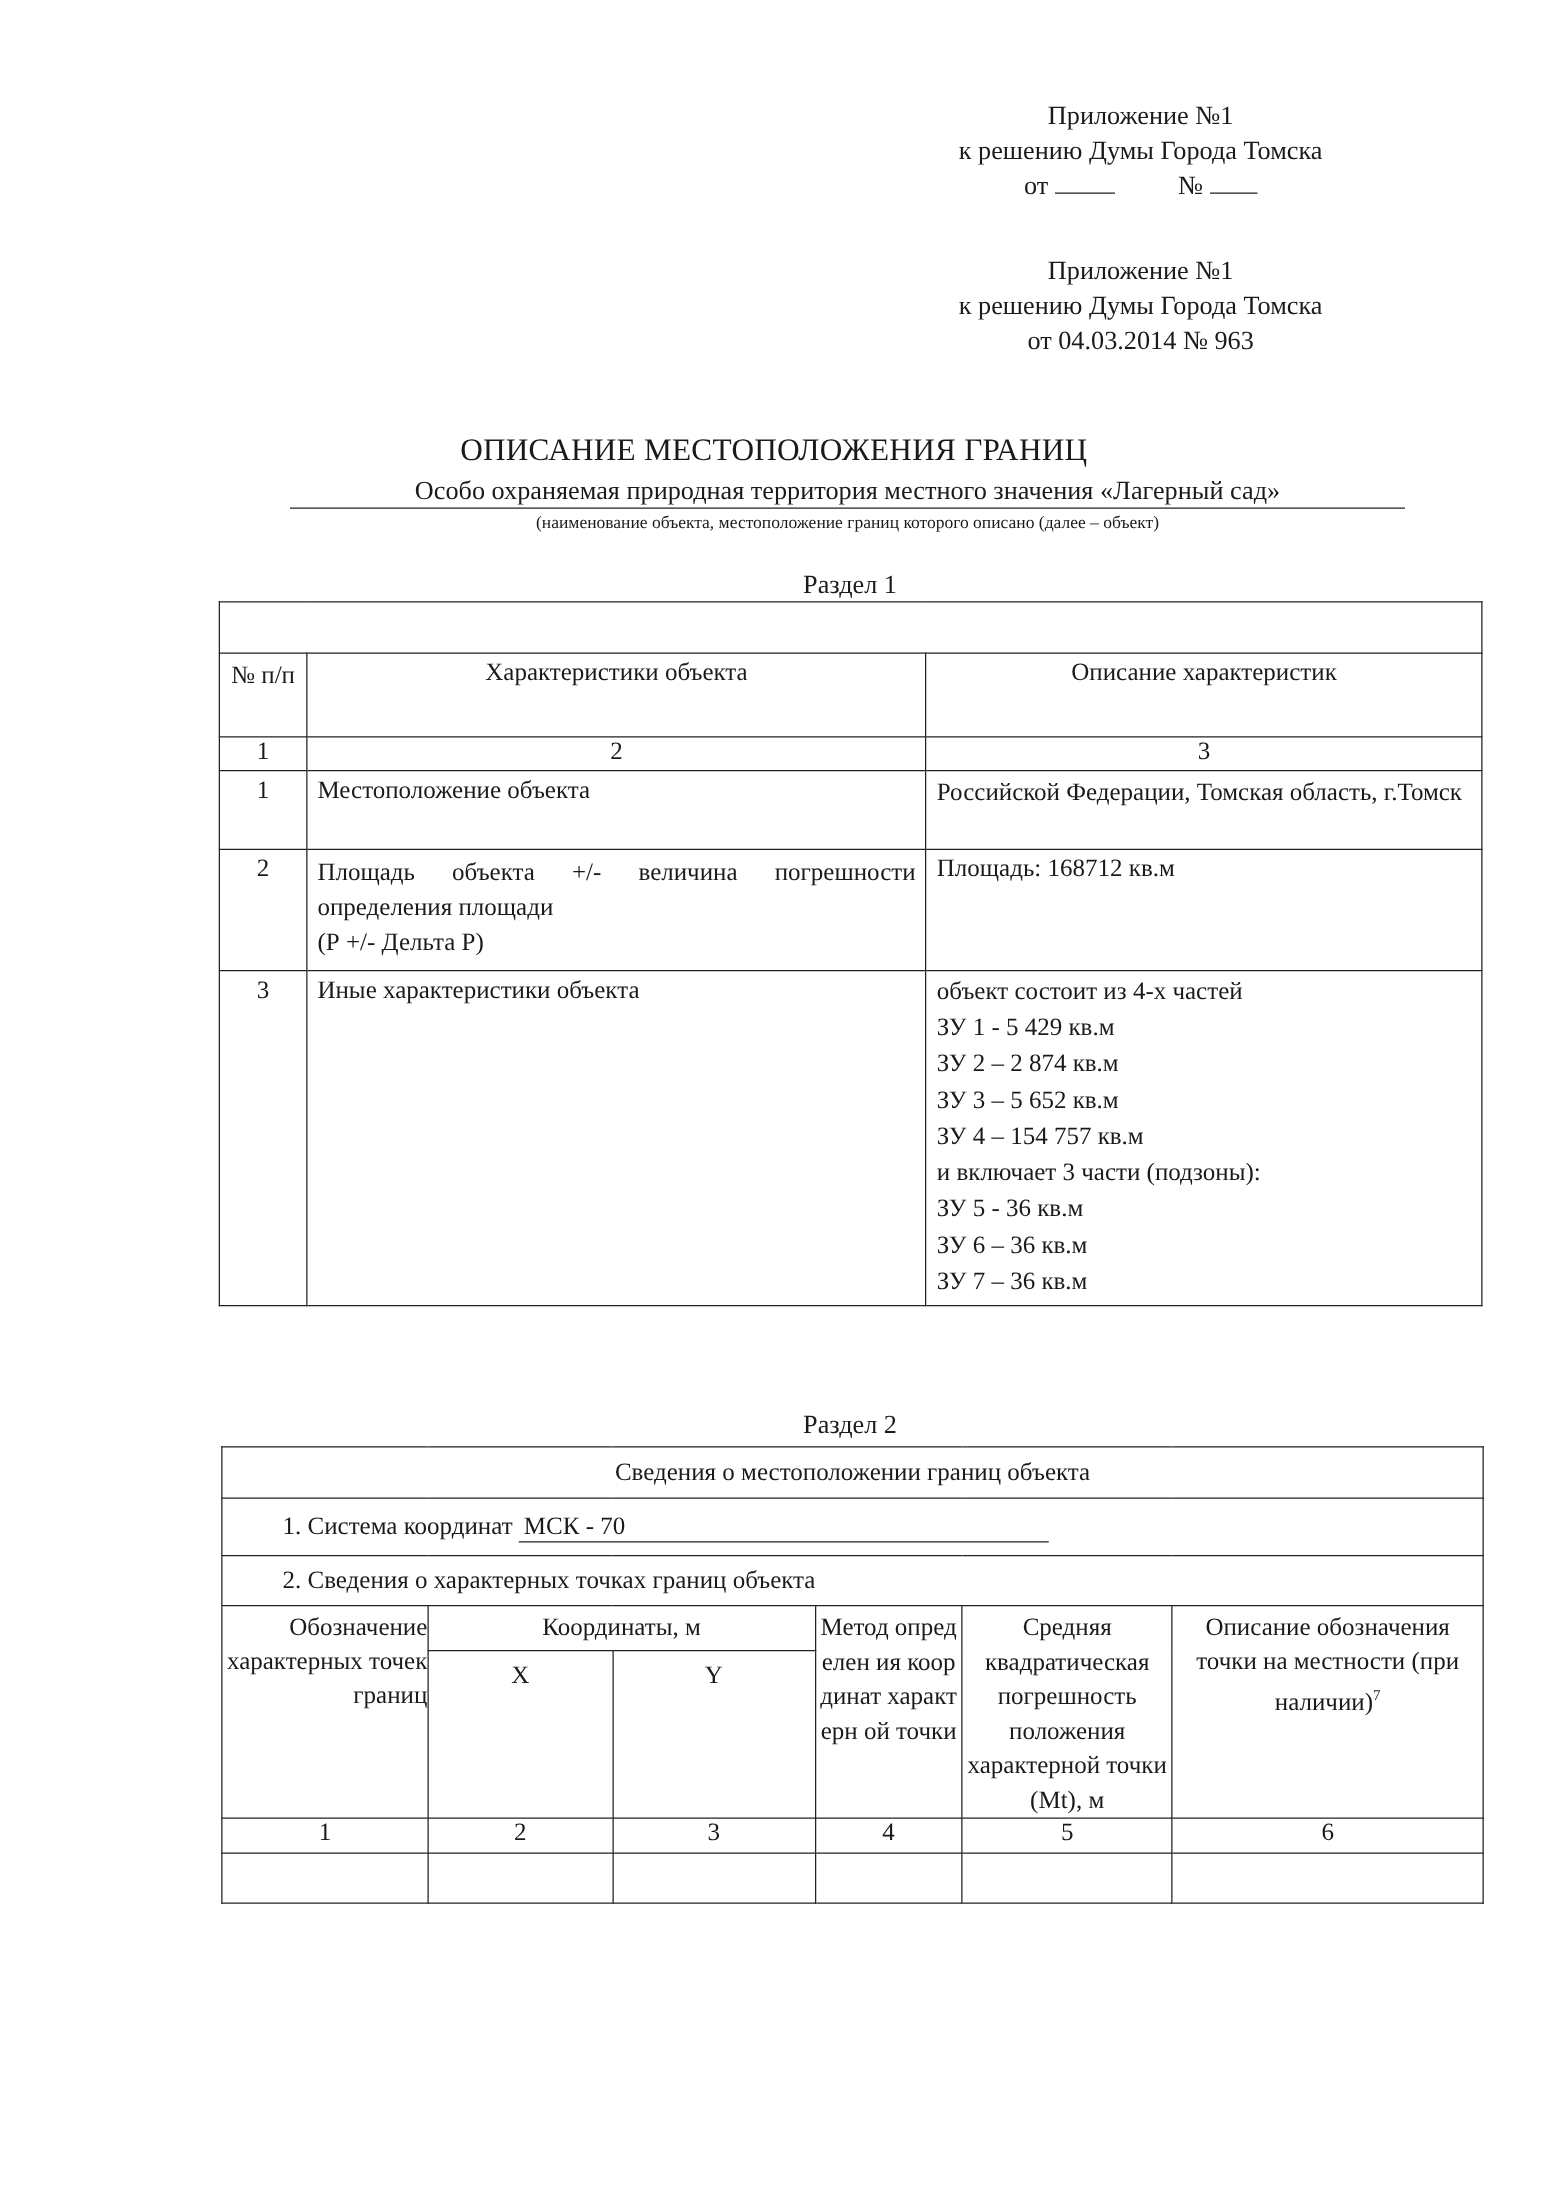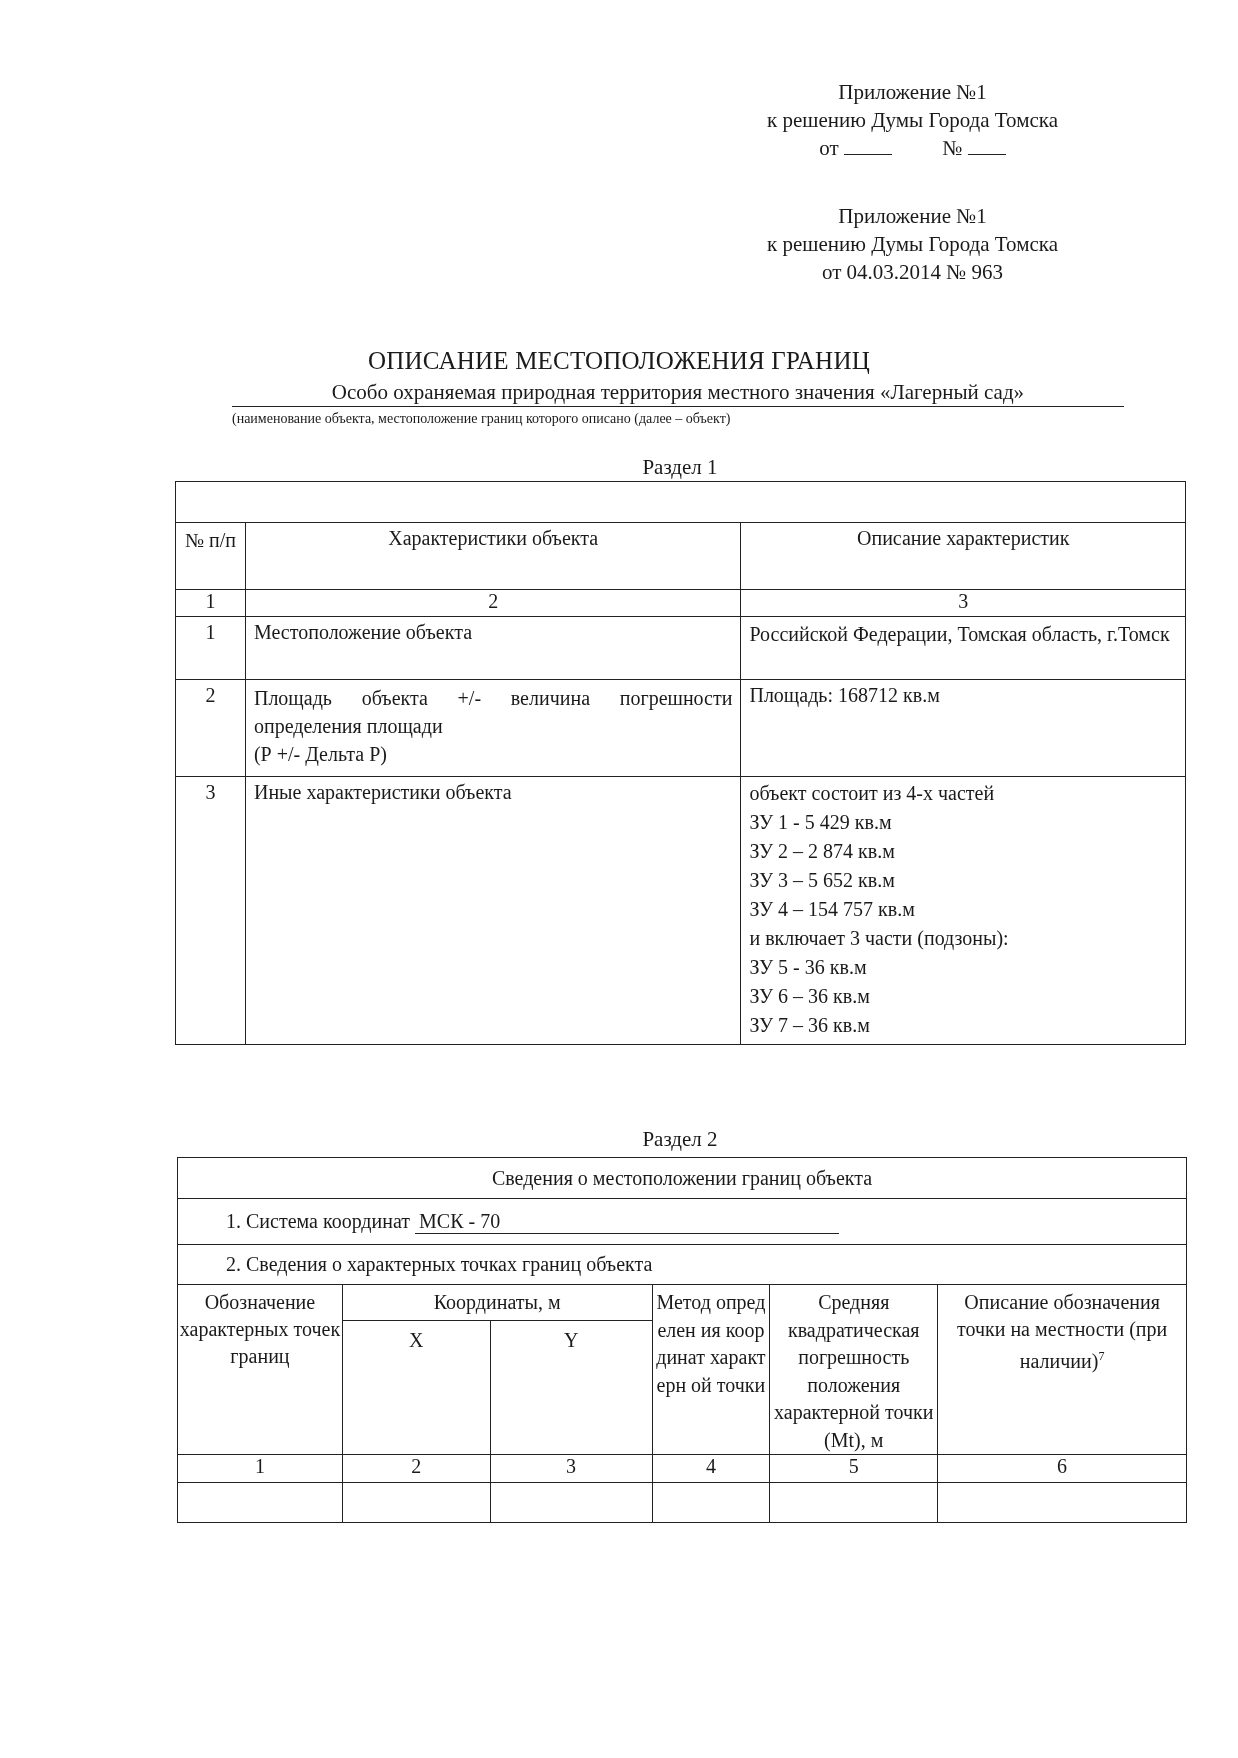--- a/index.html
+++ b/index.html
@@ -2,21 +2,21 @@
 <html><head>
   <meta charset="utf-8">
   <style>
     html, body { margin: 0; padding: 0; background: #ffffff; }
     body { width: 1238px; height: 1758px; position: relative; overflow: hidden;
       font-family: "Liberation Serif", "DejaVu Serif", serif; color: #1a1a1a; }
     .right-block { position: absolute; right: 180px; text-align: center; font-size: 21px; line-height: 28px; }
     .blank { display: inline-block; border-bottom: 1.5px solid #222; height: 18px; vertical-align: baseline; }
     .title { position: absolute; left: 0; width: 1360px; text-align: center; top: 347px; font-size: 25px; letter-spacing: 0.2px; }
     .subtitle { position: absolute; left: 232px; width: 892px; top: 380px; text-align: center; font-size: 21px; border-bottom: 1.5px solid #222; padding-bottom: 1px; }
-    .caption { position: absolute; left: 232px; width: 892px; top: 411px; font-size: 14px; font-family: Liberation Serif, serif; }
+    .caption { position: absolute; left: 232px; width: 892px; top: 411px; text-align: center; font-size: 14px; font-family: Liberation Serif, serif; }
     .section-label { position: absolute; left: 0; width: 1360px; text-align: center; font-size: 21px; }
     table { border-collapse: collapse; position: absolute; font-size: 20px; }
     td { border: 1.5px solid #222; vertical-align: top; padding: 0; }
     .t1 { left: 175px; top: 481px; width: 1011px; }
     .t2 { left: 177px; top: 1157px; width: 1010px; padding-left: 15px; }
     .c { text-align: center; }
     .pad { padding: 4px 8px; }
     .lines { line-height: 29px; margin-top: 16px; }
     .under { display: inline-block; border-bottom: 1.5px solid #222; width: 420px; padding-left: 4px; font-family: Liberation Serif, serif; }
     sup { font-size: 12px; }
@@ -117,21 +117,21 @@
   <tr style="height:46px;">
     <td colspan="6" style="vertical-align:middle;padding-left:48px;">
       <span>1. Система координат</span>
       <span class="under">МСК - 70</span>
     </td>
   </tr>
   <tr style="height:40px;">
     <td colspan="6" style="vertical-align:middle;padding-left:48px;">2. Сведения о характерных точках границ объекта</td>
   </tr>
   <tr style="height:36px;">
-    <td rowspan="2" class="c" style="line-height:27px;padding-top:4px;">Обозначение характерных точек границ</td>
+    <td rowspan="2" class="c" style="line-height:27px;padding-top:4px;text-align:right;">Обозначение характерных точек границ</td>
     <td colspan="2" class="c" style="vertical-align:middle;">Координаты, м</td>
     <td rowspan="2" class="c" style="line-height:27.5px;padding-top:4px;word-break:break-all;">Метод определен ия координат характерн ой точки</td>
     <td rowspan="2" class="c" style="line-height:27.5px;padding-top:4px;">Средняя квадратическая погрешность положения характерной точки (Mt), м</td>
     <td rowspan="2" class="c" style="line-height:27px;padding-top:4px;">
       <span>Описание обозначения точки на местности (при наличии)</span><sup>7</sup>
     </td>
   </tr>
   <tr style="height:133px;">
     <td class="c" style="padding-top:8px;">X</td>
     <td class="c" style="padding-top:8px;">Y</td>

